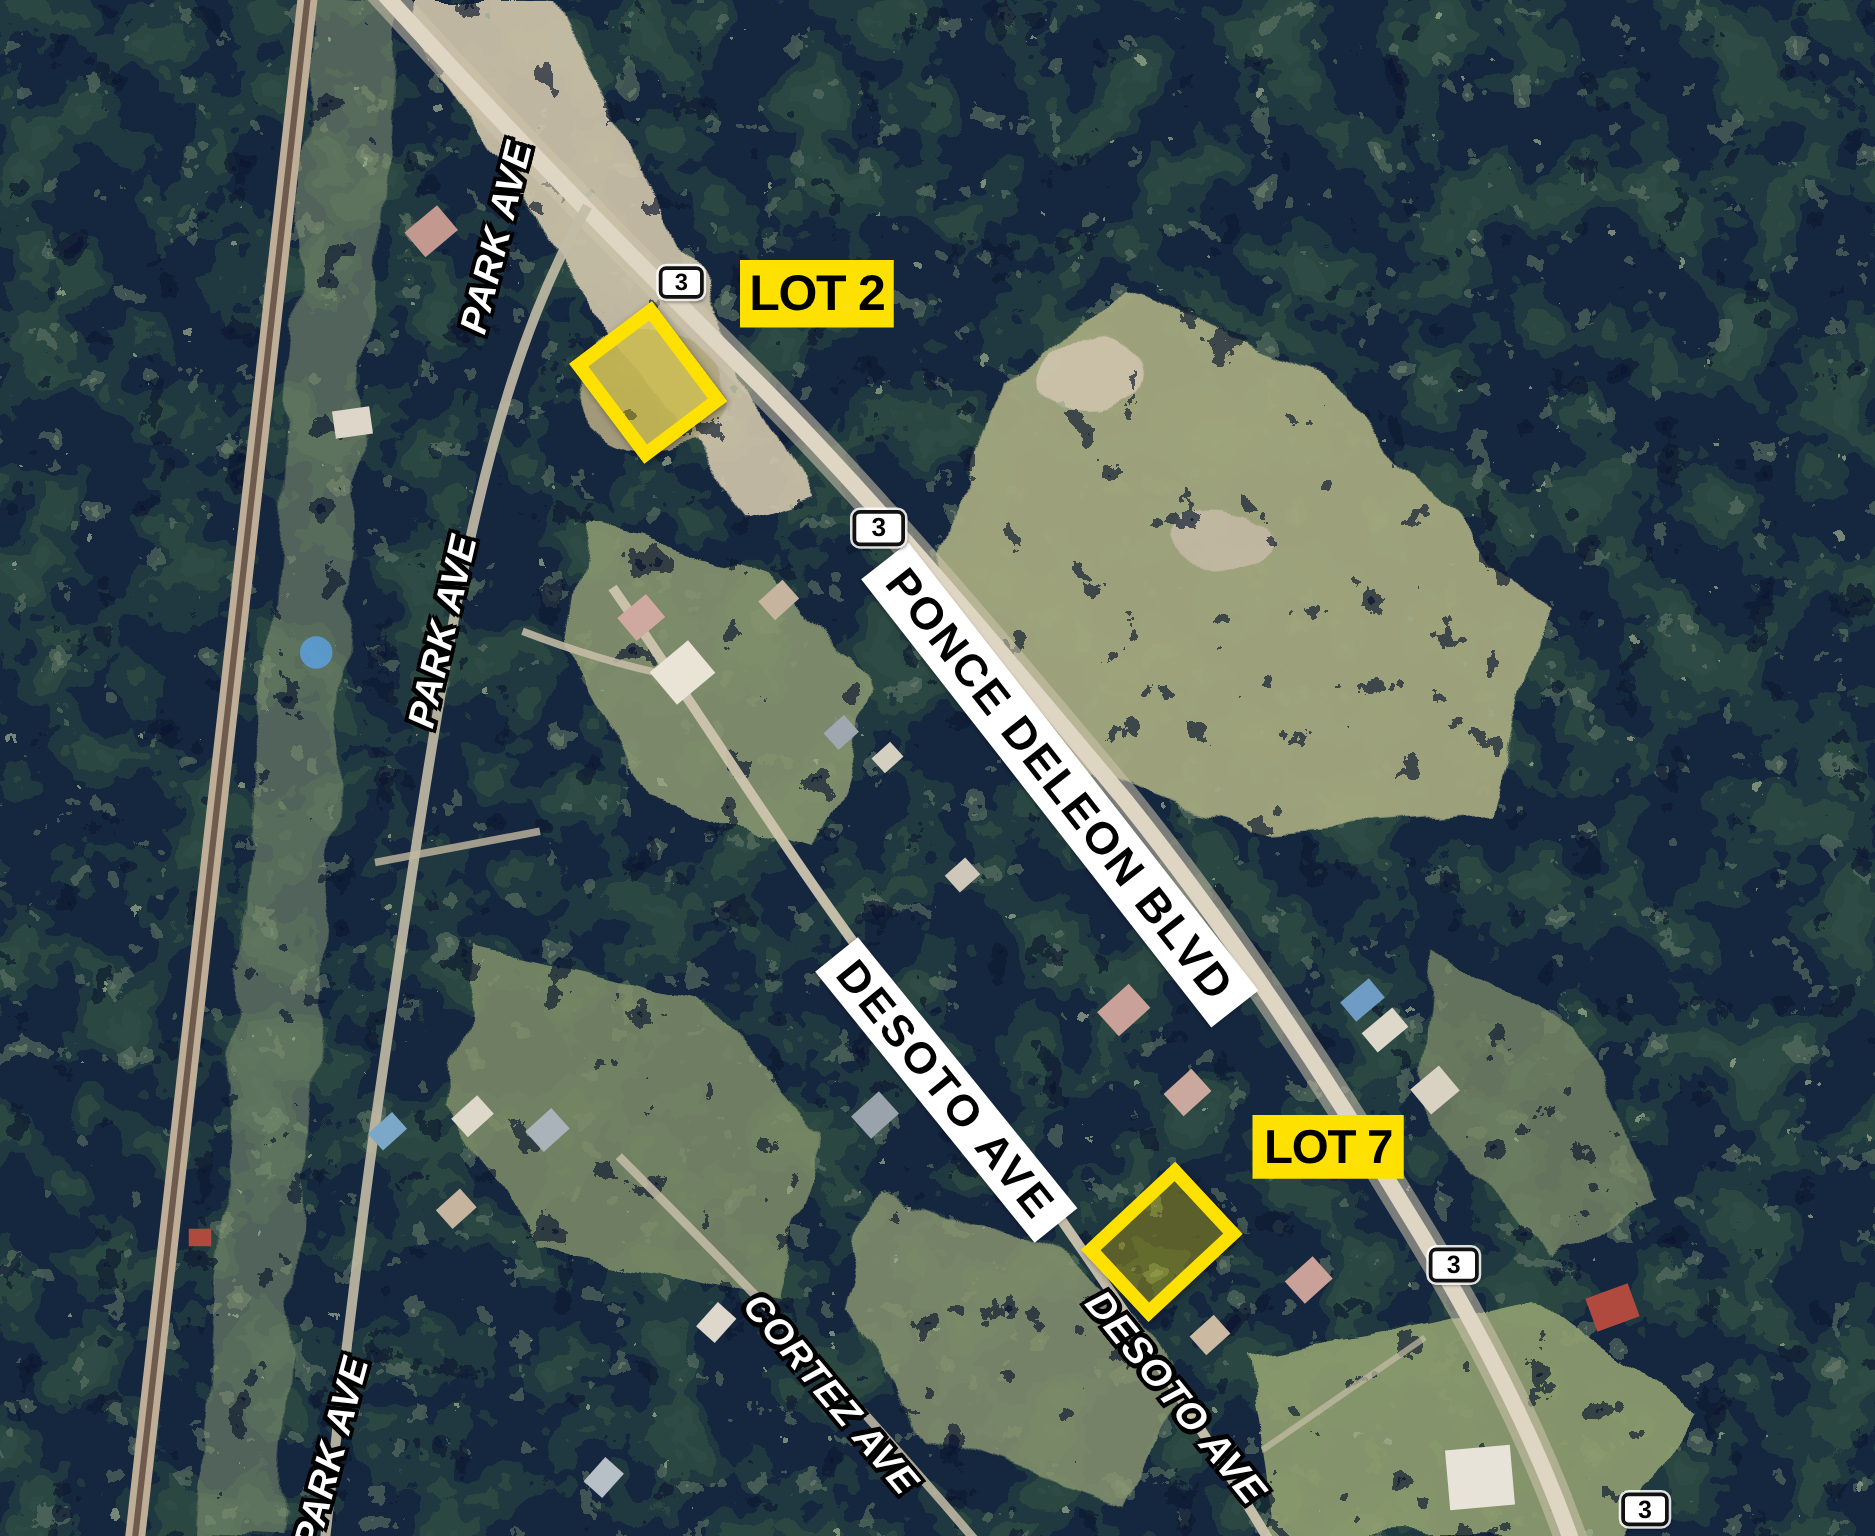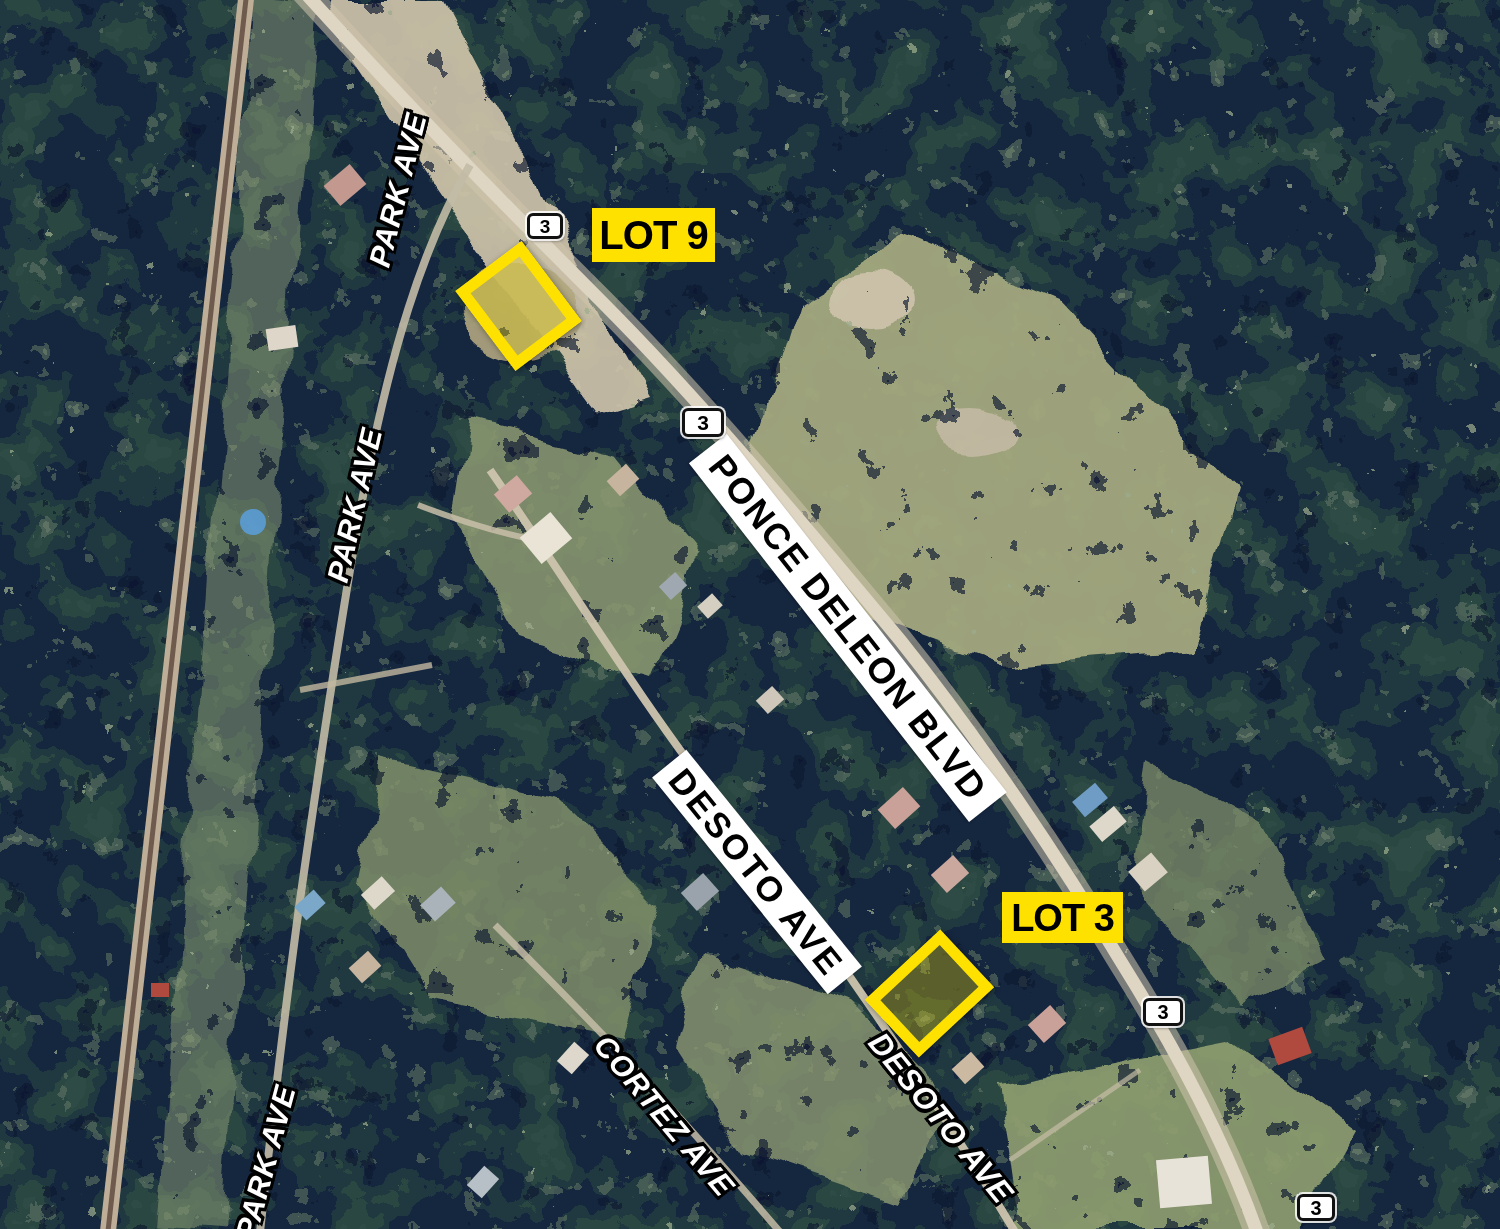--- a/index.html
+++ b/index.html
@@ -191,21 +191,21 @@
 
     <div class="street-outline" style="left:398px;top:190px;font-size:30px;transform:translate(-50%,-50%) rotate(-76deg);">PARK AVE</div>
     <div class="street-outline" style="left:355px;top:505px;font-size:30px;transform:translate(-50%,-50%) rotate(-77deg);">PARK AVE</div>
     <div class="street-outline" style="left:266px;top:1162px;font-size:30px;transform:translate(-50%,-50%) rotate(-75deg);">PARK AVE</div>
     <div class="street-outline" style="left:664px;top:1116px;font-size:30px;transform:translate(-50%,-50%) rotate(50deg);">CORTEZ AVE</div>
     <div class="street-outline" style="left:941px;top:1118px;font-size:31px;transform:translate(-50%,-50%) rotate(51deg);">DESOTO AVE</div>
 
     <div class="parcel" style="left:477px;top:256px;width:83px;height:100px;transform:rotate(-37deg);"></div>
     <div class="parcel" style="left:878px;top:954px;width:103px;height:79px;transform:rotate(-43deg);"></div>
 
-    <div class="lot-tag" style="left:592px;top:208px;width:123px;height:54px;font-size:40px;">LOT 9</div>
-    <div class="lot-tag" style="left:1002px;top:892px;width:121px;height:51px;font-size:38px;">LOT 3</div>
+    <div class="lot-tag" style="left:592px;top:208px;width:123px;height:54px;font-size:40px;">LOT 2</div>
+    <div class="lot-tag" style="left:1002px;top:892px;width:121px;height:51px;font-size:38px;">LOT 7</div>
 
     <div class="shield" style="left:527px;top:213px;width:36px;height:26px;font-size:19px;">3</div>
     <div class="shield" style="left:682px;top:408px;width:42px;height:29px;font-size:21px;">3</div>
     <div class="shield" style="left:1143px;top:998px;width:40px;height:28px;font-size:20px;">3</div>
     <div class="shield" style="left:1297px;top:1194px;width:38px;height:27px;font-size:20px;">3</div>
   </div>
 </div>
 
 </body></html>

